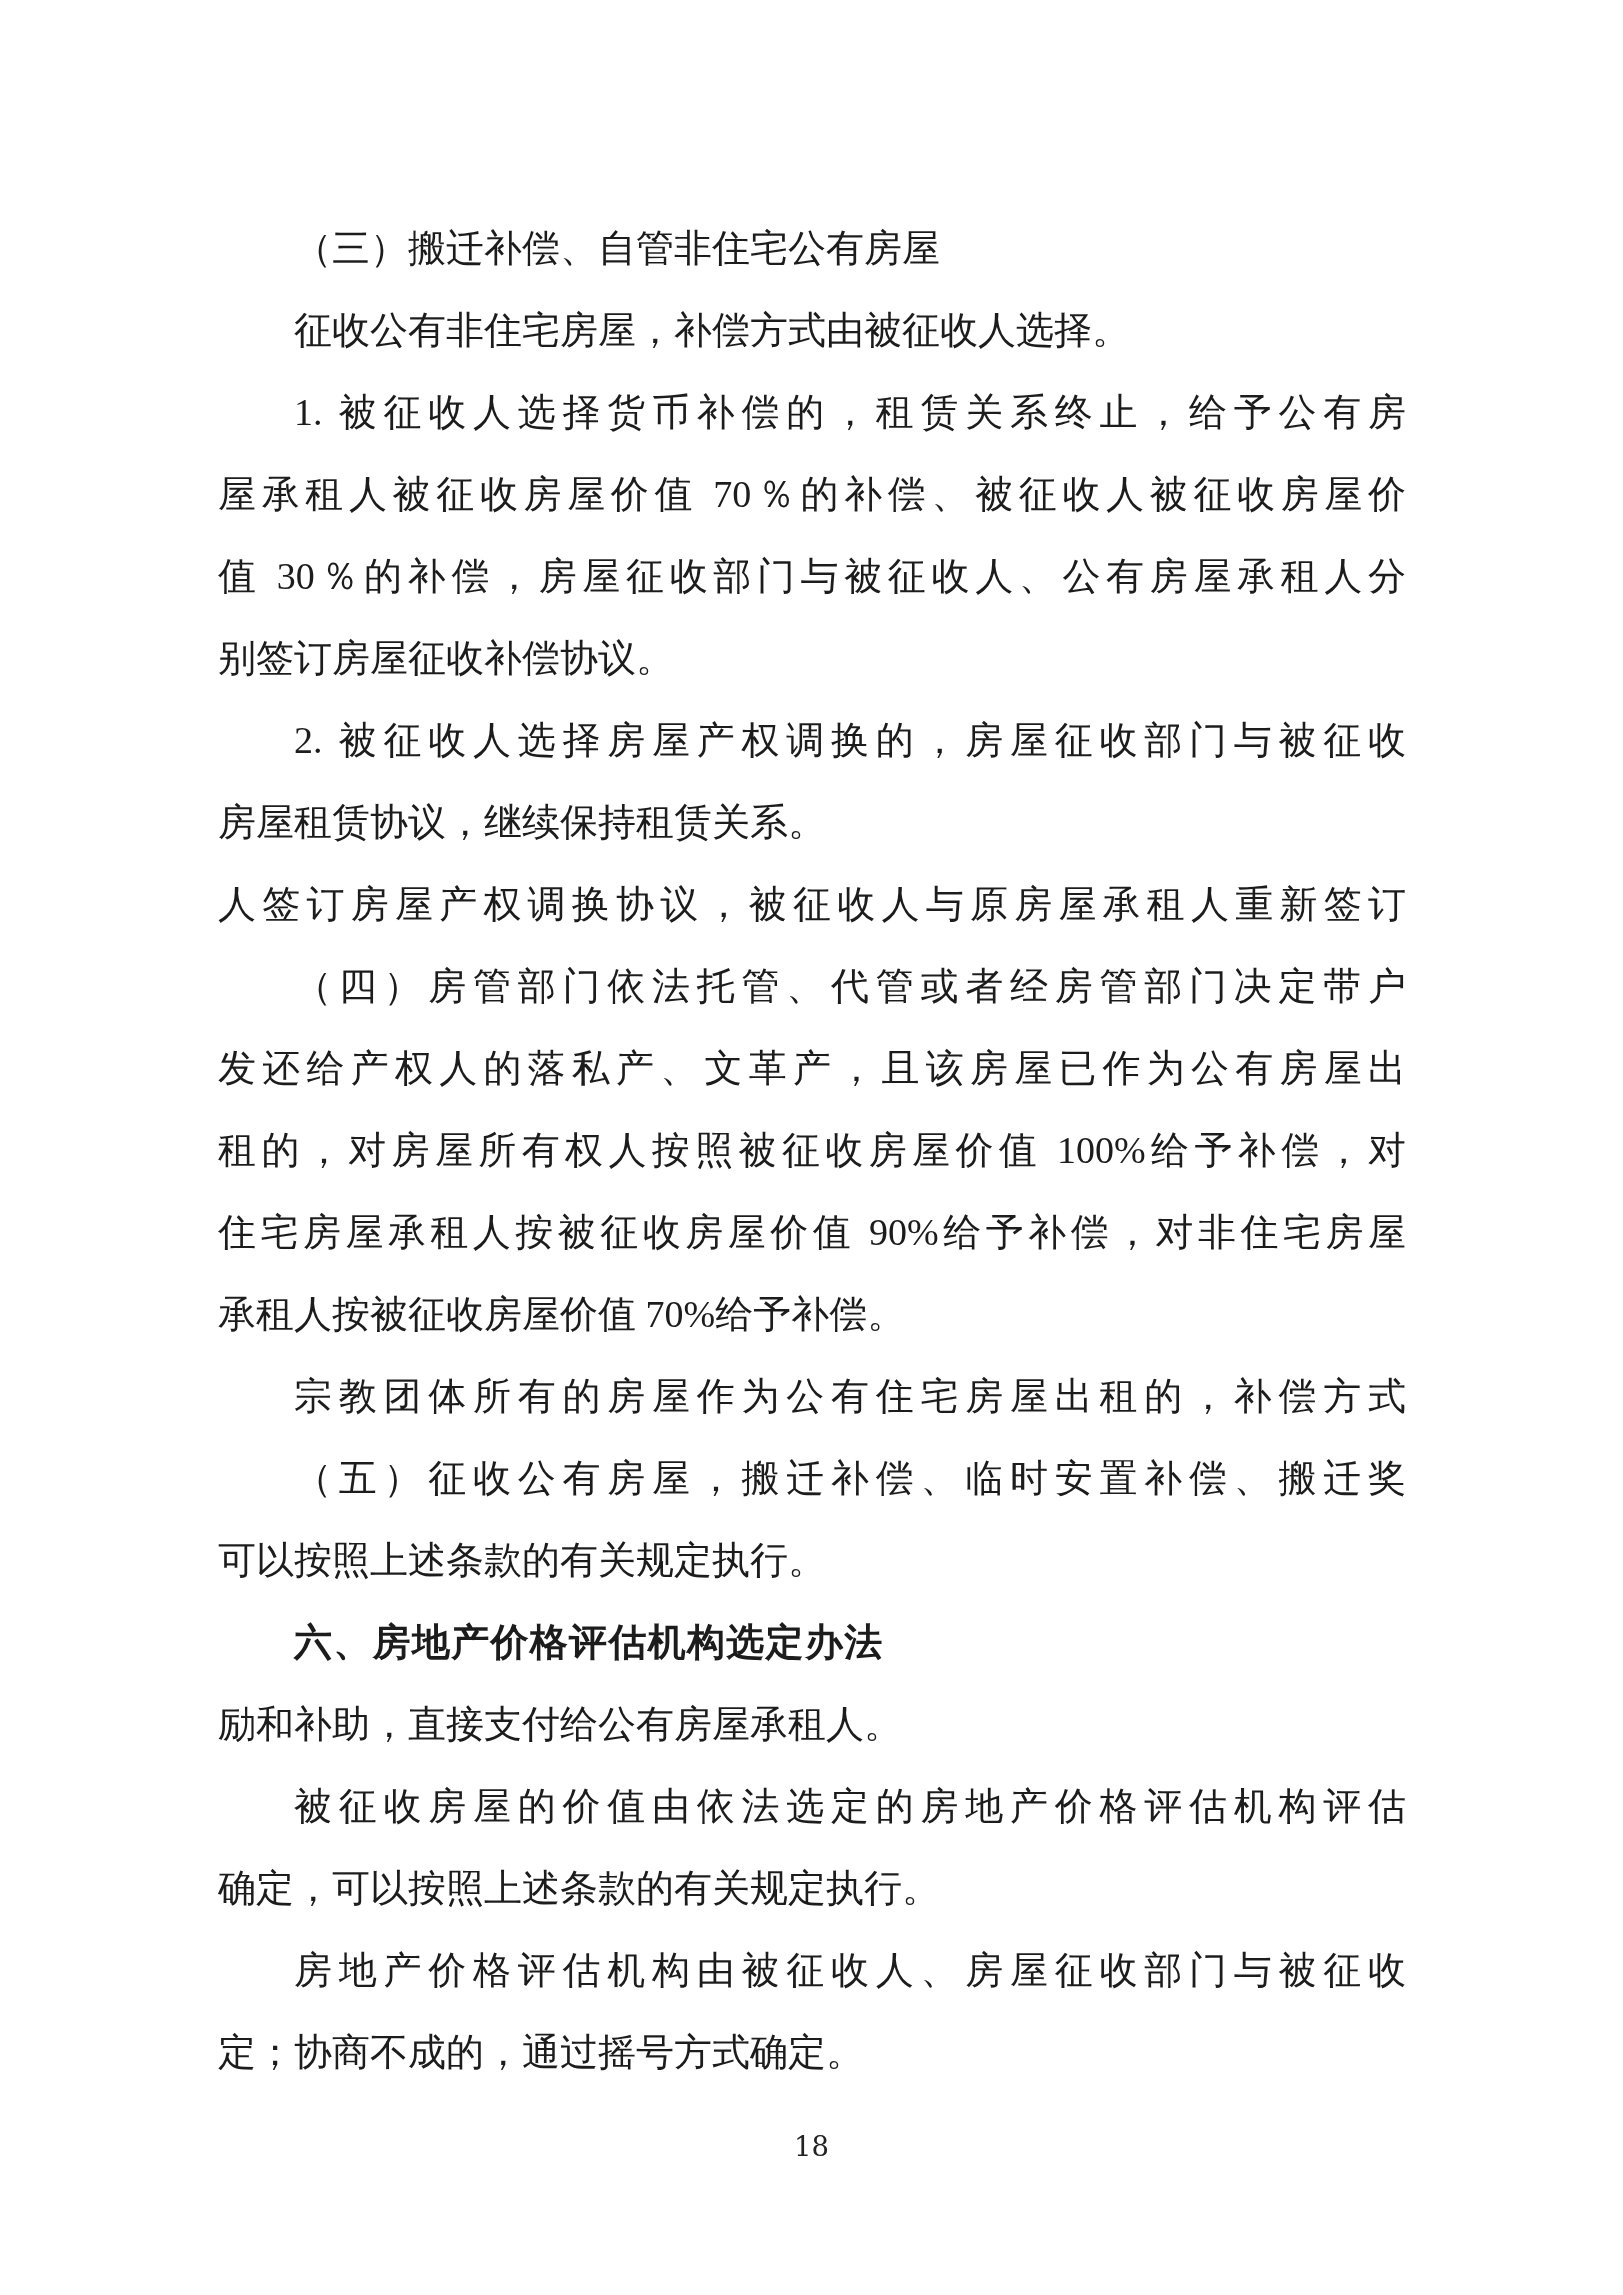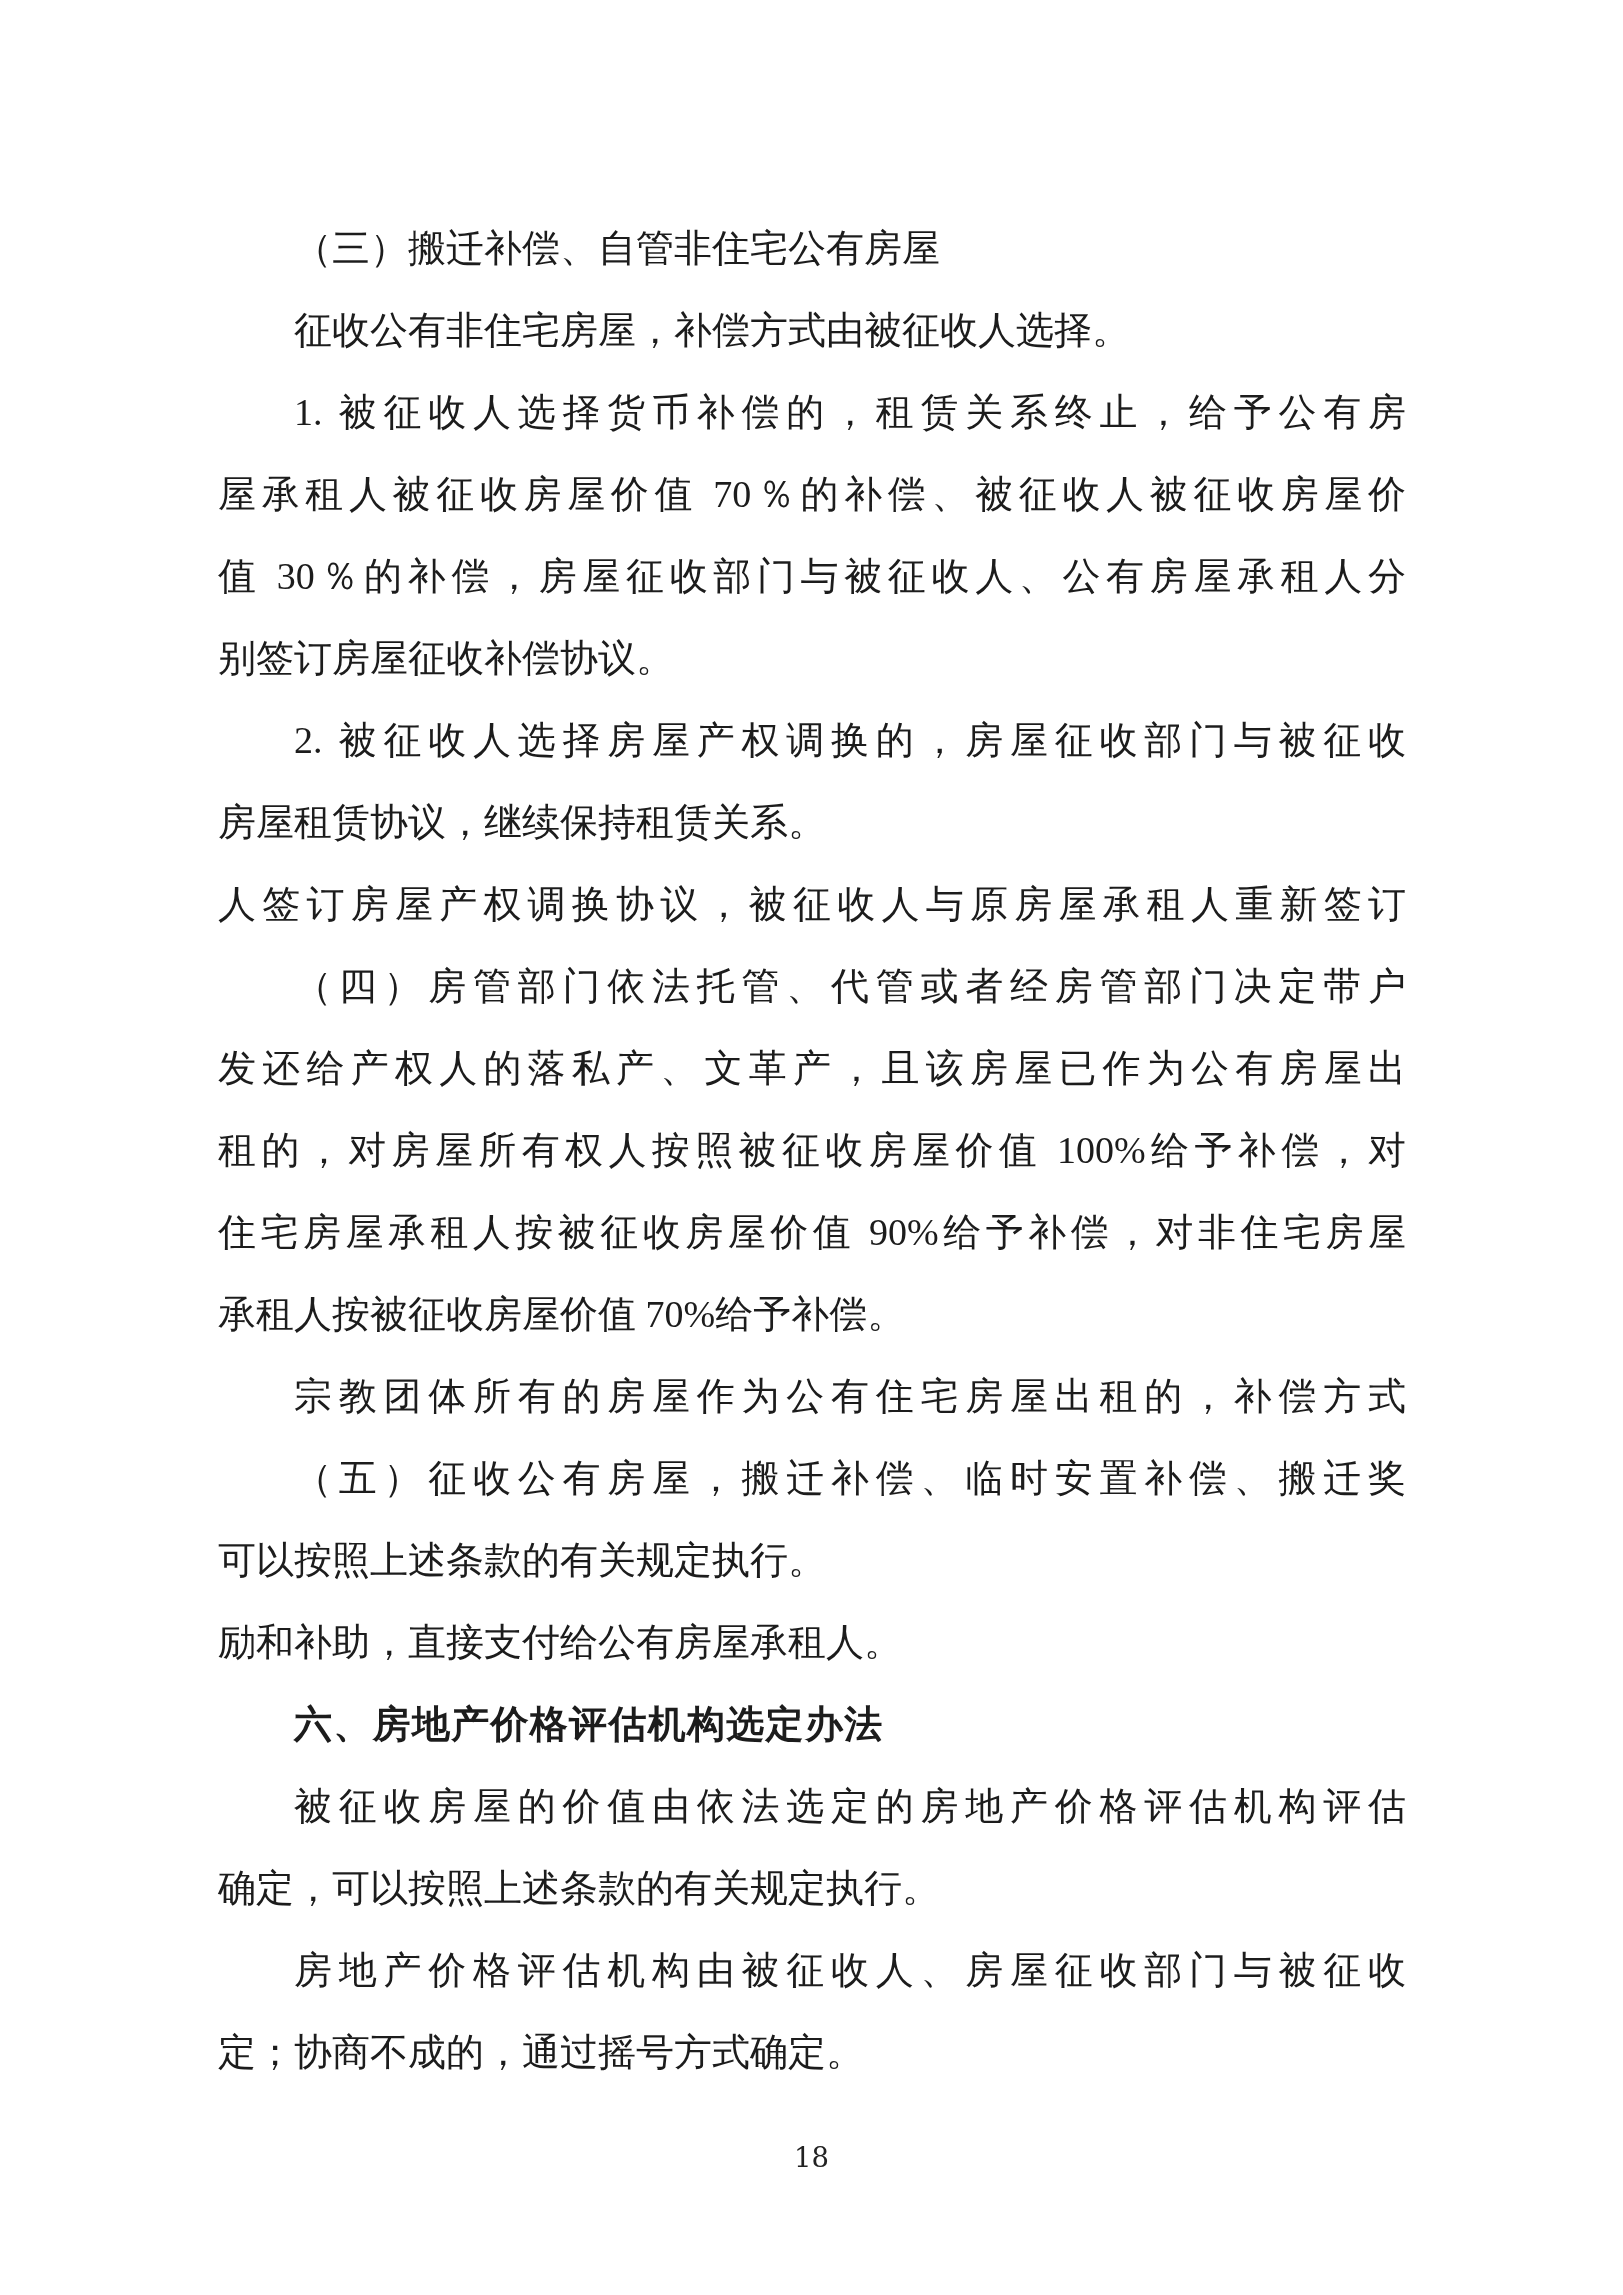--- a/index.html
+++ b/index.html
@@ -49,21 +49,20 @@
     position: absolute;
     top: 2123px;
     left: 0;
     width: 100%;
     height: 46px;
     line-height: 46px;
     text-align: center;
     font-size: 27.5px;
     color: #222222;
     font-family: "DejaVu Serif", "Liberation Serif", serif;
-    margin-top: 11px;
   }
 </style>
 </head>
 <body>
 
 <div class="sheet">
   <div class="textblock" id="body-lines">
       <div class="line indent">（三）搬迁补偿、自管非住宅公有房屋</div>
       <div class="line indent">征收公有非住宅房屋，补偿方式由被征收人选择。</div>
       <div class="line justify indent">1. 被征收人选择货币补偿的，租赁关系终止，给予公有房</div>
@@ -74,22 +73,22 @@
       <div class="line">房屋租赁协议，继续保持租赁关系。</div>
       <div class="line justify">人签订房屋产权调换协议，被征收人与原房屋承租人重新签订</div>
       <div class="line justify indent">（四）房管部门依法托管、代管或者经房管部门决定带户</div>
       <div class="line justify">发还给产权人的落私产、文革产，且该房屋已作为公有房屋出</div>
       <div class="line justify">租的，对房屋所有权人按照被征收房屋价值 100%给予补偿，对</div>
       <div class="line justify">住宅房屋承租人按被征收房屋价值 90%给予补偿，对非住宅房屋</div>
       <div class="line">承租人按被征收房屋价值 70%给予补偿。</div>
       <div class="line justify indent">宗教团体所有的房屋作为公有住宅房屋出租的，补偿方式</div>
       <div class="line justify indent">（五）征收公有房屋，搬迁补偿、临时安置补偿、搬迁奖</div>
       <div class="line">可以按照上述条款的有关规定执行。</div>
+      <div class="line indent bold">六、房地产价格评估机构选定办法</div>
       <div class="line">励和补助，直接支付给公有房屋承租人。</div>
-      <div class="line indent bold">六、房地产价格评估机构选定办法</div>
       <div class="line justify indent">被征收房屋的价值由依法选定的房地产价格评估机构评估</div>
       <div class="line">确定，可以按照上述条款的有关规定执行。</div>
       <div class="line justify indent">房地产价格评估机构由被征收人、房屋征收部门与被征收</div>
       <div class="line">定；协商不成的，通过摇号方式确定。</div>
     </div>
   <div class="footer">18</div>
 </div>
 
 
 </body></html>

